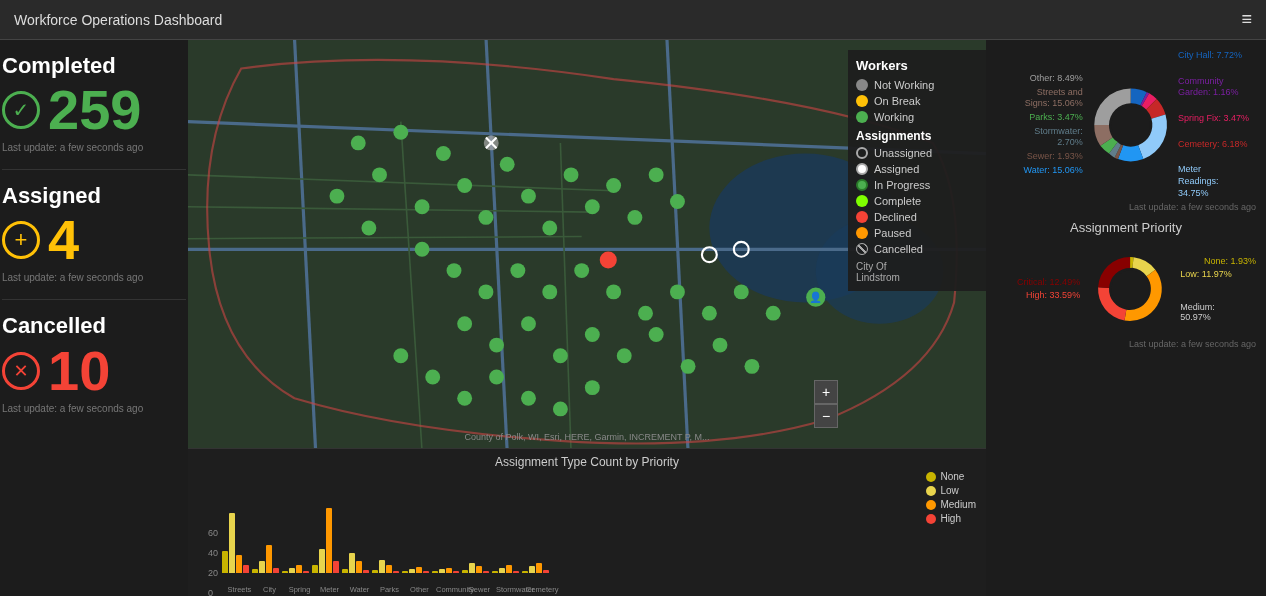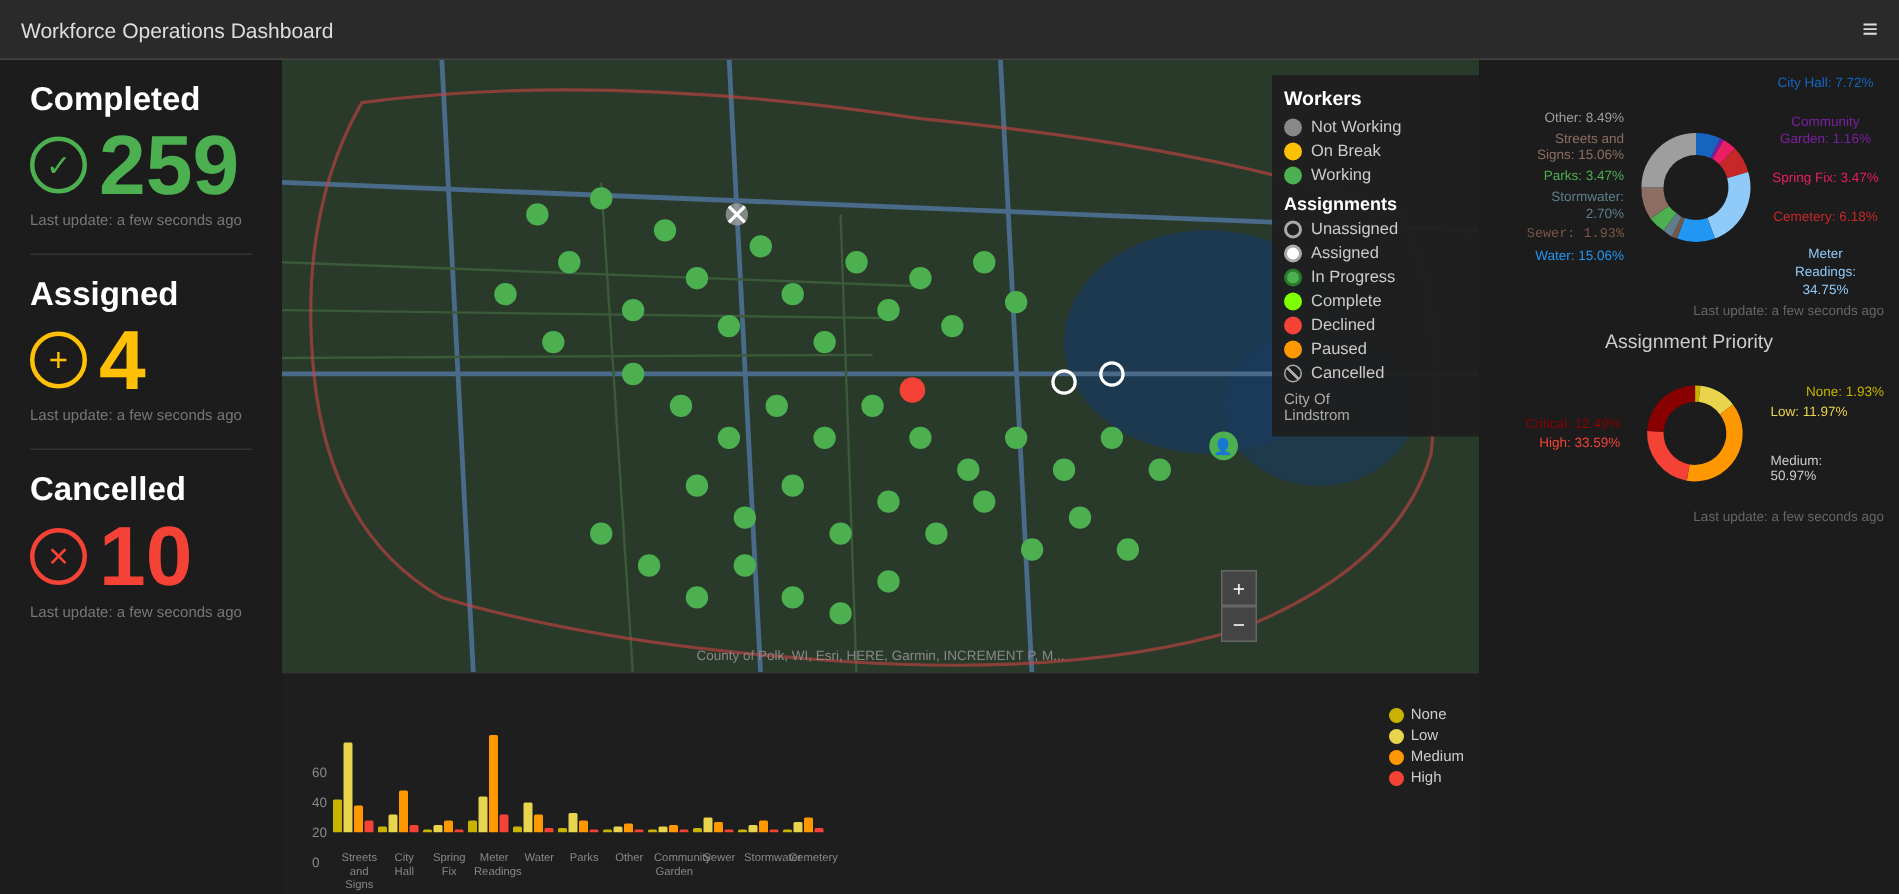--- a/index.html
+++ b/index.html
@@ -28,21 +28,21 @@
     
     .main {
       display: flex;
       height: 556px;
     }
 
     
     .left-panel {
       width: 188px;
       background: #1c1c1c;
-      padding: 14px 20px;
+      padding: 14px 2px;
       display: flex;
       flex-direction: column;
       gap: 6px;
       flex-shrink: 0;
     }
     .stat-block { margin-bottom: 2px; }
     .stat-label { font-size: 22px; font-weight: bold; color: #fff; line-height: 1.1; }
     .stat-value-row { display: flex; align-items: center; gap: 8px; margin-top: 4px; }
     .stat-number { font-size: 56px; font-weight: bold; line-height: 1; }
     .stat-number.green { color: #4caf50; }
@@ -174,21 +174,21 @@
       display: flex;
       flex-direction: column;
       gap: 8px;
       flex-shrink: 0;
     }
 
     
     .chart-section-title { font-size: 13px; color: #ccc; text-align: center; margin-bottom: 4px; }
     .donut-container { display: flex; align-items: center; justify-content: center; position: relative; }
     .donut-labels-left { font-size: 9px; color: #ccc; display: flex; flex-direction: column; gap: 2px; text-align: right; width: 100px; }
-    .donut-labels-right { font-size: 9px; color: #ccc; display: flex; flex-direction: column; gap: 14px; width: 90px; text-align: center; }
+    .donut-labels-right { font-size: 9px; color: #ccc; display: flex; flex-direction: column; gap: 14px; width: 90px; }
     .donut-label { line-height: 1.3; }
 
     .priority-donut-container { display: flex; align-items: center; justify-content: center; }
     .priority-labels-left { font-size: 9px; color: #ccc; display: flex; flex-direction: column; gap: 3px; }
     .priority-labels-right { font-size: 9px; color: #ccc; display: flex; flex-direction: column; gap: 3px; }
 
     .small-update { font-size: 9px; color: #666; text-align: right; margin-top: 2px; }
     .bottom-update { font-size: 9px; color: #666; text-align: right; }
   </style>
 </head>
@@ -377,20 +377,21 @@
       <div class="map-zoom">
         <div class="zoom-btn">+</div>
         <div class="zoom-btn">−</div>
       </div>
 
       
       <div class="map-attribution">County of Polk, WI, Esri, HERE, Garmin, INCREMENT P, M...</div>
     </div>
 
     <div class="chart-area">
+      <div class="chart-title">Assignment Type Count by Priority</div>
       <div style="display:flex; height:110px;">
 
         <div class="y-labels" style="position:relative; width:24px; flex-shrink:0; height:95px; margin-top:4px;">
           <span style="position:absolute; bottom:60px; font-size:9px; color:#888;">60</span>
           <span style="position:absolute; bottom:40px; font-size:9px; color:#888;">40</span>
           <span style="position:absolute; bottom:20px; font-size:9px; color:#888;">20</span>
           <span style="position:absolute; bottom:0px; font-size:9px; color:#888;">0</span>
         </div>
 
         <div style="flex:1; display:flex; align-items:flex-end; gap:3px; padding-bottom:0; height:100px; overflow:hidden;">
@@ -513,21 +514,21 @@
   <div class="right-panel">
 
     <div>
       <div class="donut-container">
 
         <div class="donut-labels-left">
           <div class="donut-label" style="color:#9e9e9e;">Other: 8.49%</div>
           <div class="donut-label" style="color:#8d6e63;">Streets and<br>Signs: 15.06%</div>
           <div class="donut-label" style="color:#4caf50;">Parks: 3.47%</div>
           <div class="donut-label" style="color:#607d8b;">Stormwater:<br>2.70%</div>
-          <div class="donut-label" style="color:#795548;font-family:Liberation Mono, monospace;">Sewer: 1.93%</div>
+          <div class="donut-label" style="color:#795548;">Sewer: 1.93%</div>
           <div class="donut-label" style="color:#2196f3;">Water: 15.06%</div>
         </div>
 
         <svg width="110" height="110" viewBox="0 0 110 110">
           <g transform="translate(55,55)">
 
             <path d="M0,-42 A42,42 0 0,1 18.6,-37.8 L11.2,-22.7 A25,25 0 0,0 0,-25 Z" fill="#1565c0"></path>
 
             <path d="M18.6,-37.8 A42,42 0 0,1 21.4,-36.6 L12.9,-22.0 A25,25 0 0,0 11.2,-22.7 Z" fill="#7b1fa2"></path>
 

